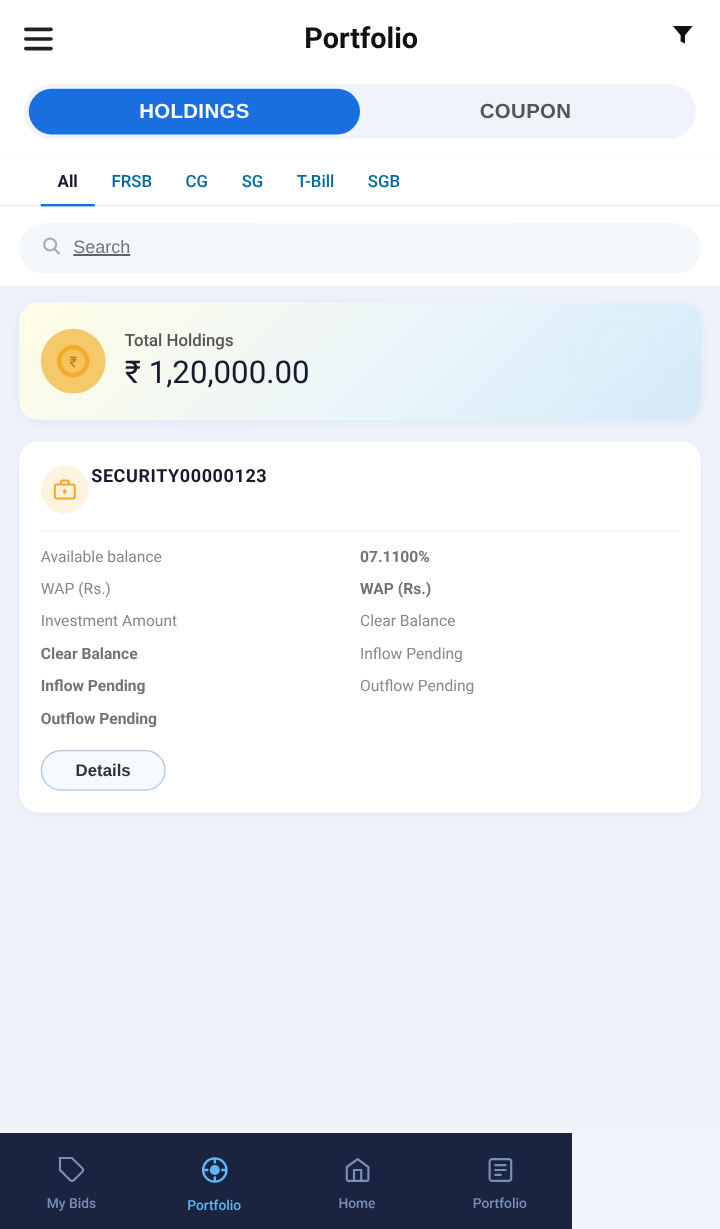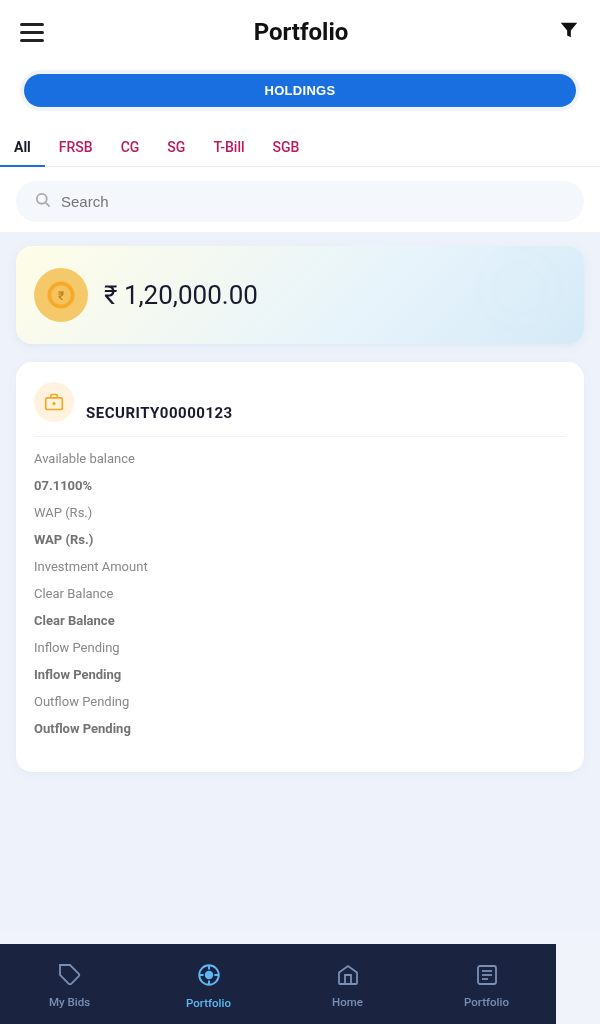--- a/index.html
+++ b/index.html
@@ -46,61 +46,62 @@
       background: #f0f4fa;
       border-radius: 30px;
       padding: 4px;
       gap: 0;
     }
     .pill-tab {
       flex: 1;
       text-align: center;
       padding: 9px 0;
       border-radius: 30px;
-      font-size: 13px;
+      font-size: 17px;
       font-weight: 600;
       cursor: pointer;
       letter-spacing: 0.3px;
       color: #555;
       background: transparent;
       border: none;
       transition: background 0.2s;
     }
     .pill-tab.active {
       background: #1a6fe0;
       color: #fff;
     }
 
     
     .sub-tab-bar {
       background: #fff;
-      padding: 0 0;
+      padding: 0 34px;
       display: flex;
       gap: 0;
       border-bottom: 1.5px solid #e8edf4;
     }
     .sub-tab {
       padding: 12px 14px 10px 14px;
       font-size: 14px;
       font-weight: 500;
-      color: #be185d;
+      color: #0369a1;
       cursor: pointer;
       border-bottom: 2.5px solid transparent;
       margin-bottom: -1.5px;
     }
     .sub-tab.active {
       color: #1a1a2e;
       font-weight: 700;
       border-bottom: 2.5px solid #1a6fe0;
     }
 
     
     .search-wrap {
       background: #fff;
       padding: 14px 16px 10px 16px;
+      text-decoration: underline;
     }
     .search-box {
       display: flex;
       align-items: center;
       background: #f4f7fb;
       border-radius: 30px;
       padding: 10px 18px;
       gap: 10px;
     }
     .search-icon-svg {
@@ -170,22 +171,22 @@
 
     
     .security-card {
       background: #fff;
       border-radius: 16px;
       padding: 20px 18px 18px 18px;
       box-shadow: 0 2px 10px rgba(100,150,200,0.08);
     }
     .security-header {
       display: flex;
-      align-items: flex-end;
-      gap: 12px;
+      align-items: flex-start;
+      gap: 2px;
       margin-bottom: 14px;
       padding-bottom: 14px;
       border-bottom: 1px solid #eef2f7;
     }
     .security-icon-circle {
       width: 40px;
       height: 40px;
       background: #fff3e0;
       border-radius: 50%;
       display: flex;
@@ -196,21 +197,21 @@
     }
     .security-id {
       font-size: 15px;
       font-weight: 700;
       color: #1a1a2e;
       letter-spacing: 0.5px;
     }
 
     .security-details {
       display: grid;
-      grid-template-columns: 1fr;
+      grid-template-columns: 1fr 1fr;
       row-gap: 12px;
       margin-bottom: 18px;
     }
     .detail-label {
       font-size: 13px;
       color: #888;
       font-weight: 400;
     }
     .detail-value {
       font-size: 13px;
@@ -228,21 +229,21 @@
       color: #333;
       background: #f6f9ff;
       cursor: pointer;
     }
 
     
     .bottom-nav {
       position: fixed;
       bottom: 0;
       left: 0;
-      width: 556px;
+      width: 476px;
       background: #1a2340;
       display: flex;
       align-items: stretch;
       height: 80px;
       z-index: 100;
     }
     .nav-item {
       flex: 1;
       display: flex;
       flex-direction: column;
@@ -282,20 +283,21 @@
   <div class="filter-icon">
     <svg width="22" height="22" viewBox="0 0 24 24" fill="currentColor">
       <path d="M3 4h18l-7 8.5V20l-4-2v-5.5L3 4z"></path>
     </svg>
   </div>
 </div>
 
 <div class="tab-bar-outer">
   <div class="tab-bar-pills">
     <button class="pill-tab active">HOLDINGS</button>
+    <button class="pill-tab">COUPON</button>
   </div>
 </div>
 
 <div class="sub-tab-bar">
   <div class="sub-tab active">All</div>
   <div class="sub-tab">FRSB</div>
   <div class="sub-tab">CG</div>
   <div class="sub-tab">SG</div>
   <div class="sub-tab">T-Bill</div>
   <div class="sub-tab">SGB</div>
@@ -317,20 +319,21 @@
 
   <div class="holdings-card">
     <div class="holdings-coin-icon">
       <svg width="30" height="30" viewBox="0 0 40 40" fill="none">
         <circle cx="20" cy="20" r="18" fill="#f5a623" opacity="0.9"></circle>
         <circle cx="20" cy="20" r="13" fill="#f5c96a" opacity="0.8"></circle>
         <text x="20" y="26" text-anchor="middle" font-size="16" fill="#b8730a">₹</text>
       </svg>
     </div>
     <div class="holdings-text">
+      <div class="holdings-label">Total Holdings</div>
       <div class="holdings-amount">₹ 1,20,000.00</div>
     </div>
     <div class="holdings-card-bg-icon">
       <svg width="110" height="90" viewBox="0 0 80 70" fill="none" opacity="0.07">
         <circle cx="40" cy="35" r="32" stroke="#1a6fe0" stroke-width="5"></circle>
         <circle cx="40" cy="35" r="20" stroke="#1a6fe0" stroke-width="4"></circle>
       </svg>
     </div>
   </div>
 
@@ -359,20 +362,21 @@
       <span class="detail-label">Clear Balance</span>
       <span class="detail-value">Clear Balance</span>
 
       <span class="detail-label">Inflow Pending</span>
       <span class="detail-value">Inflow Pending</span>
 
       <span class="detail-label">Outflow Pending</span>
       <span class="detail-value">Outflow Pending</span>
     </div>
 
+    <button class="details-btn">Details</button>
   </div>
 
 </div>
 
 <nav class="bottom-nav">
 
   <div class="nav-item">
     <span class="nav-icon">
       <svg width="24" height="24" viewBox="0 0 24 24" fill="none" stroke="#7a8fb5" stroke-width="1.8">
         <path d="M20.59 13.41l-7.17 7.17a2 2 0 0 1-2.83 0L2 12V2h10l8.59 8.59a2 2 0 0 1 0 2.82z"></path>

